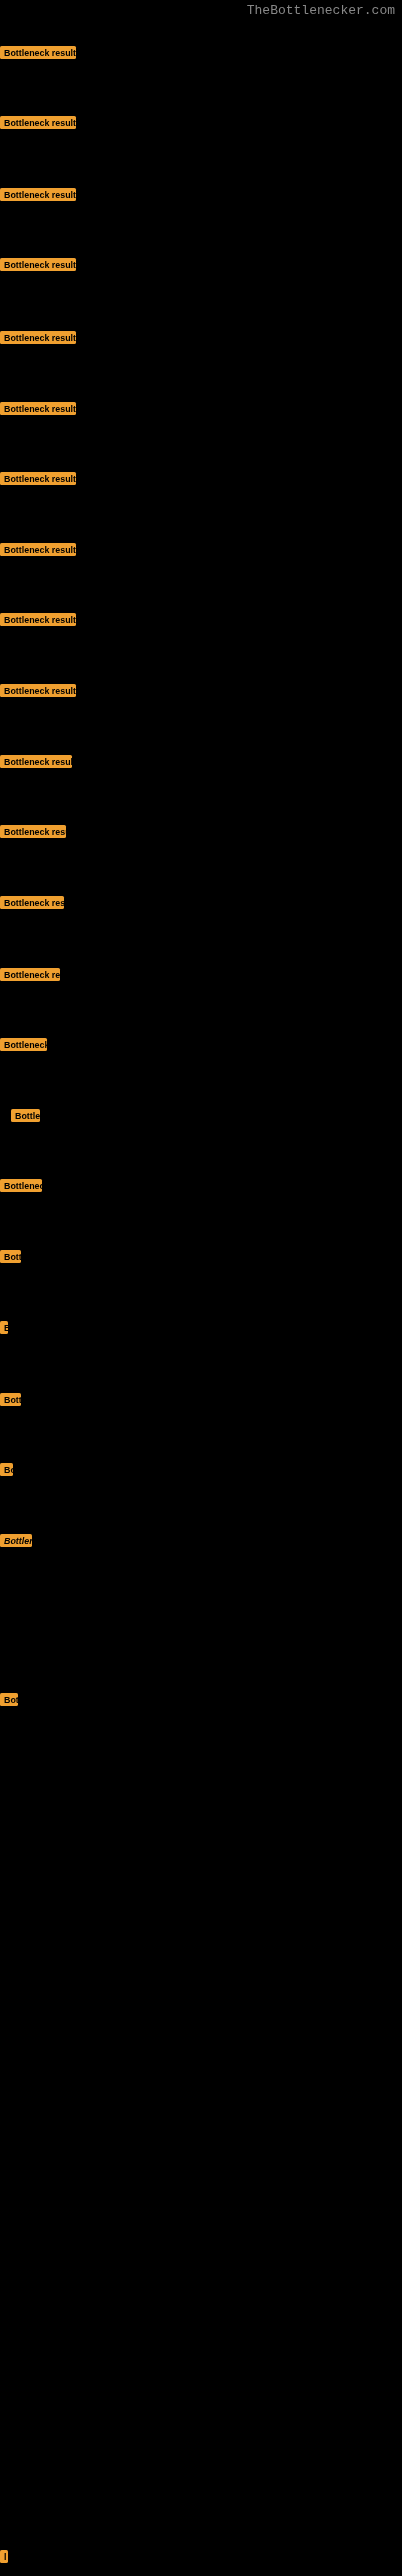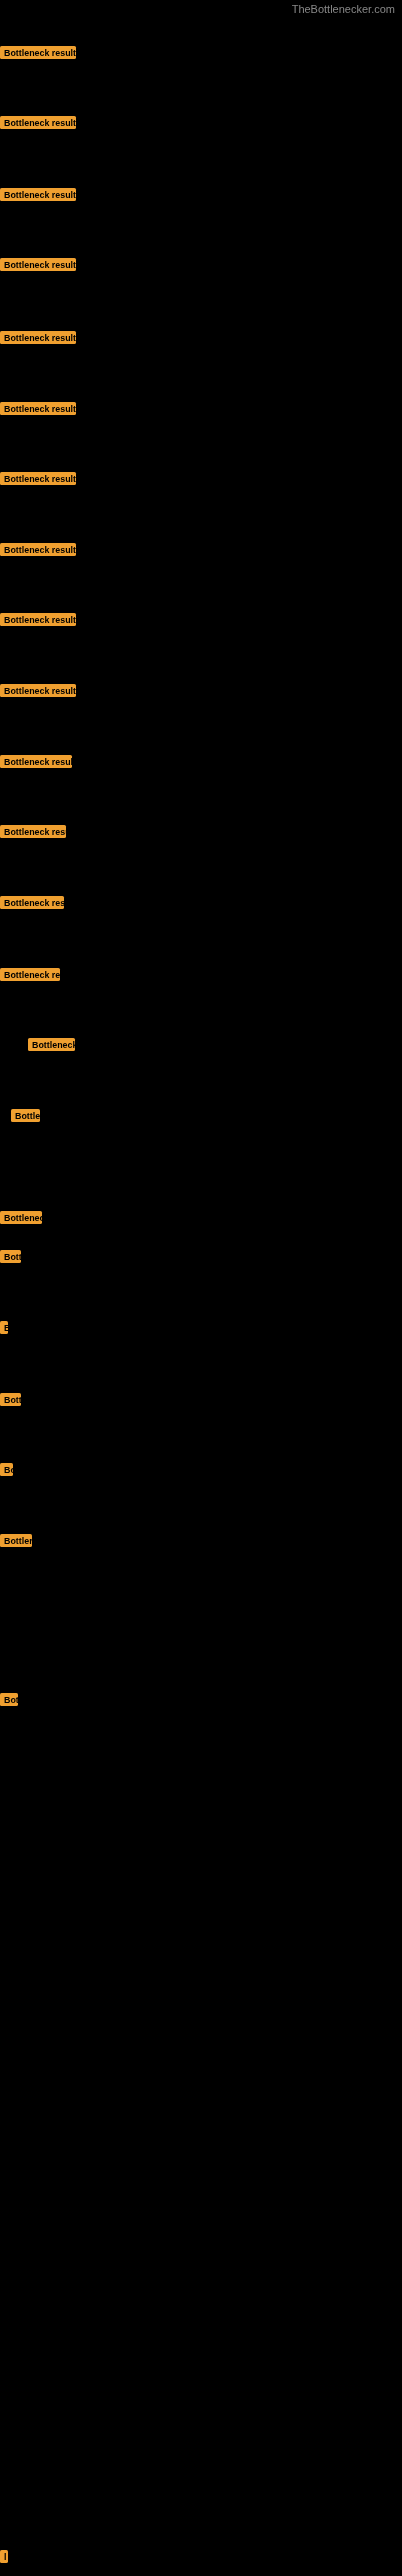--- a/index.html
+++ b/index.html
@@ -12,21 +12,22 @@
       width: 403px;
       min-height: 2576px;
       font-family: Arial, sans-serif;
       position: relative;
     }
     .site-title {
       position: absolute;
       top: 3.2px;
       right: 8px;
       color: #888888;
-      font-size: 11px;
+      font-size: 13px;
+      font-family: Liberation Mono, monospace;
     }
     .bottleneck-badge {
       display: inline-block;
       background-color: #f0a030;
       color: #000000;
       font-size: 8.9px;
       font-weight: bold;
       padding: 1.6px 4px;
       border-radius: 1.6px;
       white-space: nowrap;
@@ -50,24 +51,24 @@
     <div class="badge-item" style="top: 331px;"><span class="bottleneck-badge" style="max-width: 76px;">Bottleneck result</span></div>
     <div class="badge-item" style="top: 402px;"><span class="bottleneck-badge" style="max-width: 76px;">Bottleneck result</span></div>
     <div class="badge-item" style="top: 472px;"><span class="bottleneck-badge" style="max-width: 76px;">Bottleneck result</span></div>
     <div class="badge-item" style="top: 543px;"><span class="bottleneck-badge" style="max-width: 76px;">Bottleneck result</span></div>
     <div class="badge-item" style="top: 613px;"><span class="bottleneck-badge" style="max-width: 76px;">Bottleneck result</span></div>
     <div class="badge-item" style="top: 684px;"><span class="bottleneck-badge" style="max-width: 76px;">Bottleneck result</span></div>
     <div class="badge-item" style="top: 755px;"><span class="bottleneck-badge" style="max-width: 72px;">Bottleneck result</span></div>
     <div class="badge-item" style="top: 825px;"><span class="bottleneck-badge" style="max-width: 66px;">Bottleneck resu</span></div>
     <div class="badge-item" style="top: 896px;"><span class="bottleneck-badge" style="max-width: 64px;">Bottleneck resu</span></div>
     <div class="badge-item" style="top: 968px;"><span class="bottleneck-badge" style="max-width: 60px;">Bottleneck res</span></div>
-    <div class="badge-item" style="top: 1038px;"><span class="bottleneck-badge" style="max-width: 47px; margin-left: 28px;">Bottleneck</span></div>
+    <div class="badge-item" style="top: 1038px;"><span class="bottleneck-badge" style="max-width: 47px;">Bottleneck</span></div>
     <div class="badge-item" style="top: 1109px;"><span class="bottleneck-badge" style="max-width: 29px; margin-left: 11px;">Bottle</span></div>
-    <div class="badge-item" style="top: 1179px;"><span class="bottleneck-badge" style="max-width: 42px; margin-top: 32px;">Bottlenec</span></div>
+    <div class="badge-item" style="top: 1179px;"><span class="bottleneck-badge" style="max-width: 42px;">Bottlenec</span></div>
     <div class="badge-item" style="top: 1250px;"><span class="bottleneck-badge" style="max-width: 21px;">Bott</span></div>
     <div class="badge-item" style="top: 1321px;"><span class="bottleneck-badge" style="max-width: 8px;">B</span></div>
     <div class="badge-item" style="top: 1393px;"><span class="bottleneck-badge" style="max-width: 21px;">Bott</span></div>
     <div class="badge-item" style="top: 1463px;"><span class="bottleneck-badge" style="max-width: 13px;">Bo</span></div>
-    <div class="badge-item" style="top: 1534px;"><span class="bottleneck-badge" style="max-width: 32px;">Bottler</span></div>
+    <div class="badge-item" style="top: 1534px; font-style: italic;"><span class="bottleneck-badge" style="max-width: 32px;">Bottler</span></div>
     <div class="badge-item" style="top: 1653px; margin-top: 40px;"><span class="bottleneck-badge" style="max-width: 17.7px;">Bot</span></div>
     <div class="badge-item" style="top: 2550px;"><span class="bottleneck-badge" style="max-width: 4.8px;">l</span></div>
   </div>
 
 
 </body></html>

